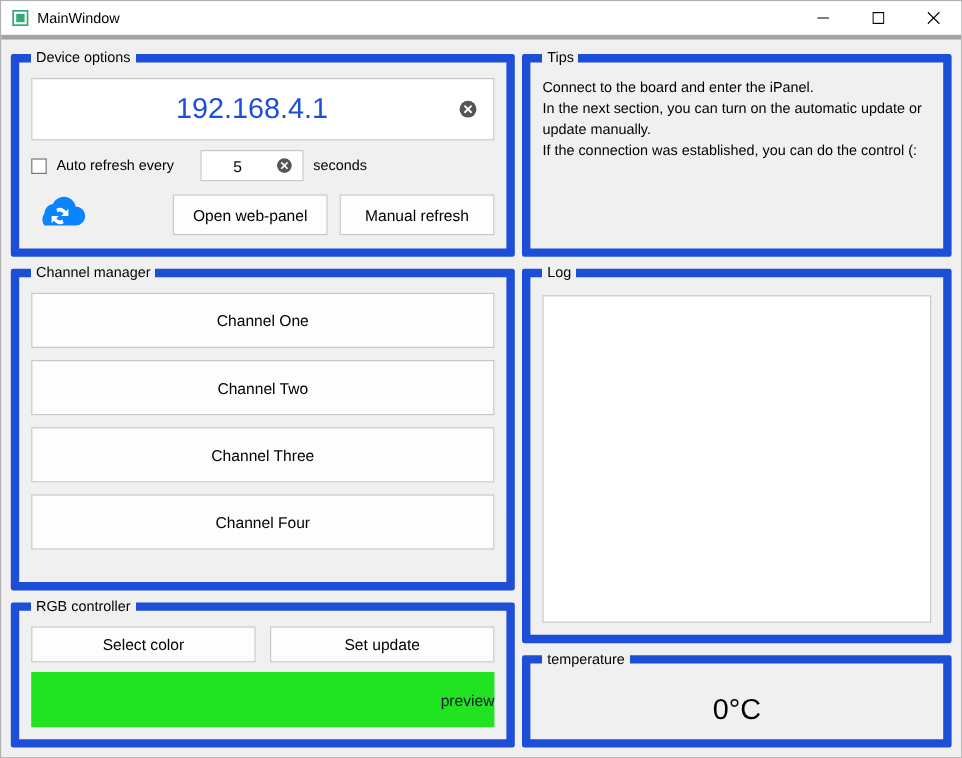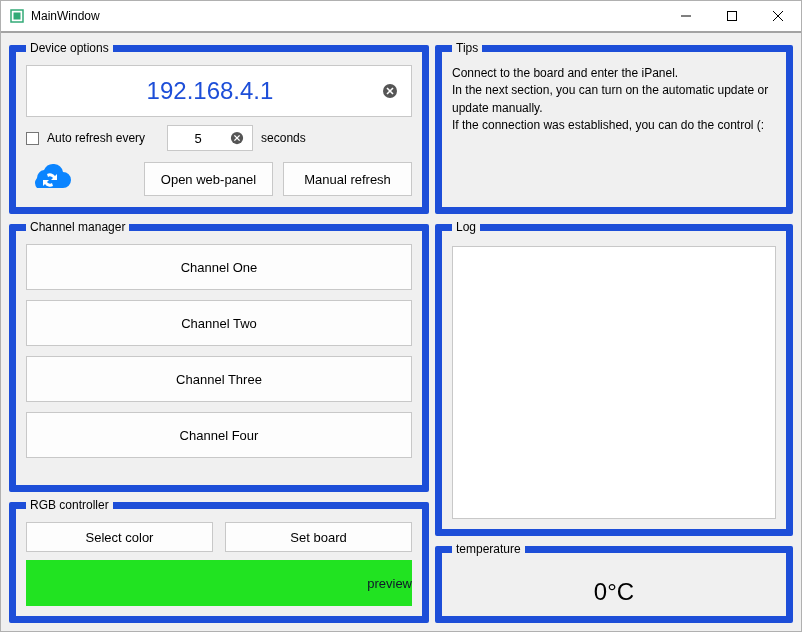--- a/index.html
+++ b/index.html
@@ -7,21 +7,21 @@
   .window {
     width:802px; height:632px;
     border:1px solid #b0b0b0;
     background:#f0f0f0;
     display:flex; flex-direction:column;
     position:relative;
   }
   .titlebar {
     height:32px; background:#fff;
     display:flex; align-items:center;
-    border-bottom:2px solid #a3a3a3;
+    border-bottom:4px solid #a3a3a3;
     font-size:12px;
   }
   .titlebar .icon {
     width:16px; height:16px; margin:0 6px 0 8px;
     display:inline-flex; align-items:center; justify-content:center;
   }
   .titlebar .title { flex:0 0 auto; }
   .titlebar .spacer { flex:1; }
   .winbtn {
     width:46px; height:32px;
@@ -224,21 +224,21 @@
       </fieldset>
     </div>
 
     <fieldset class="rgb-controller">
       <legend>RGB controller</legend>
       <div class="rgb-row">
         <div class="btn">
             <span>Select color</span>
           </div>
         <div class="btn">
-            <span>Set board</span>
+            <span>Set update</span>
           </div>
       </div>
       <div class="preview" style="background:#21e321;">
         <span>preview</span>
       </div>
     </fieldset>
 
   </div>
 </div>
 

